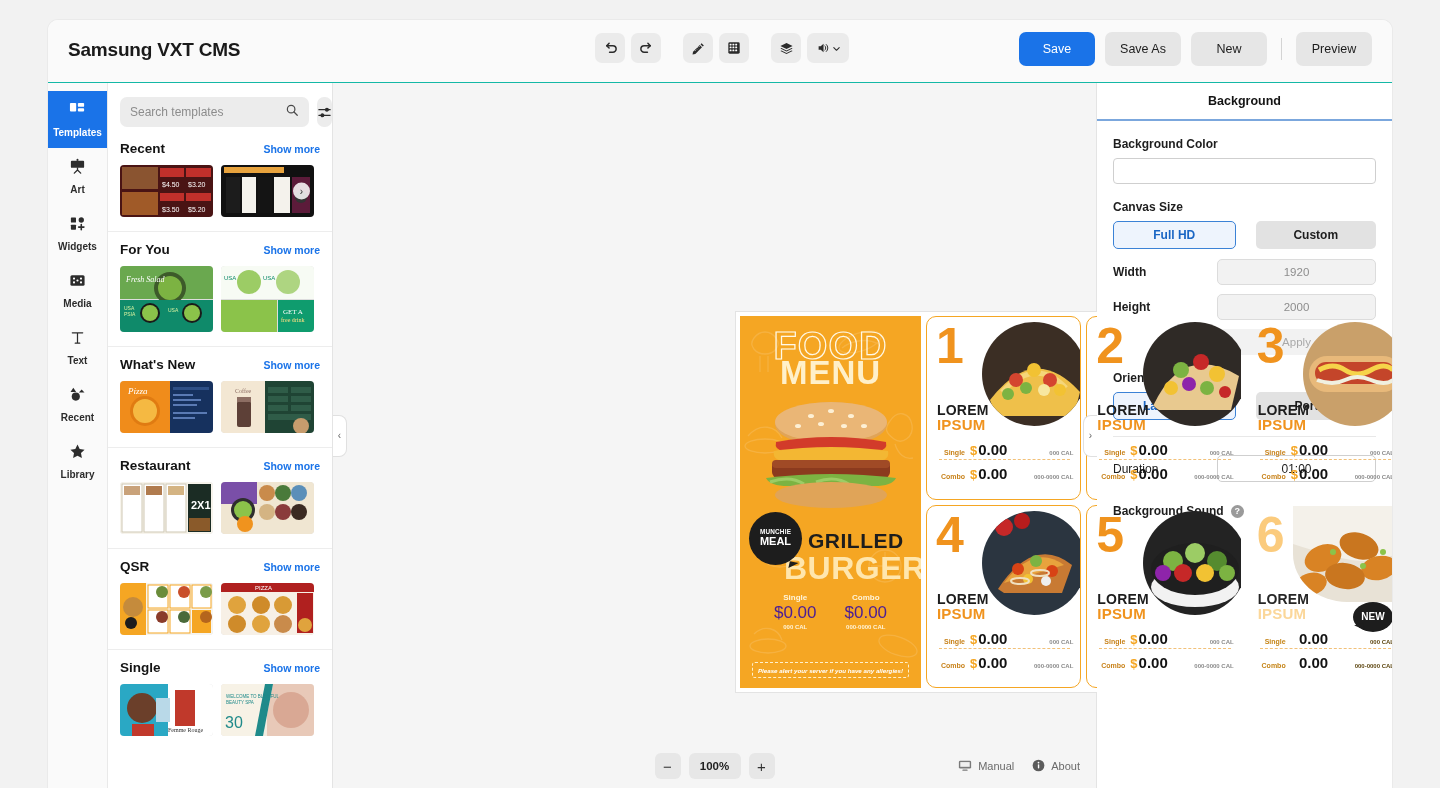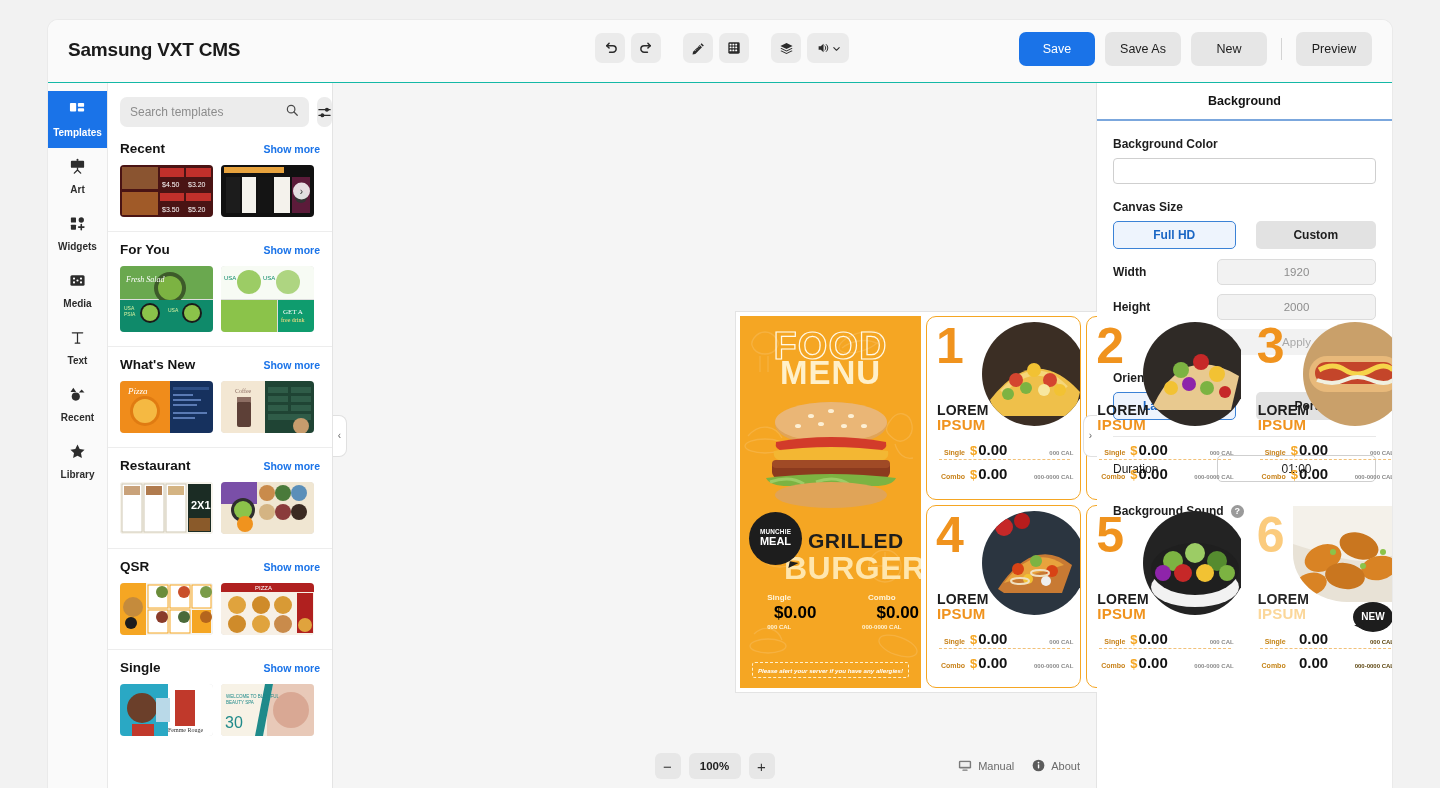--- a/index.html
+++ b/index.html
@@ -161,21 +161,21 @@
   }
   .hero-burger {
     position: absolute; left: 44px; top: 234px; font-size: 32px;
     font-weight: 800; color: #ffe6ad; letter-spacing: .5px;
   }
   .hero-prices {
     position: absolute; left: 0; right: 0; top: 277px;
     display: flex; justify-content: center; gap: 28px; text-align: center;
   }
   .hp-lab { font-size: 8px; color: #fff4d8; font-weight: 700; }
-  .hp-val { font-size: 17px; color: #000000; font-weight: 700; margin-top: 1px; margin-left: 32px; }
+  .hp-val { font-size: 17px; color: #4c1d95; font-weight: 400; margin-top: 1px; }
   .hp-cal { font-size: 6px; color: #fff4d8; font-weight: 700; margin-top: 1px; }
   .hero-allergy {
     position: absolute; left: 12px; right: 12px; bottom: 10px; height: 16px;
     border: 1px dashed #fff0cc; border-radius: 3px;
     display: flex; align-items: center; justify-content: center;
     font-size: 6.2px; color: #fff; font-weight: 700; font-style: italic;
   }
 
   
   .grid {

